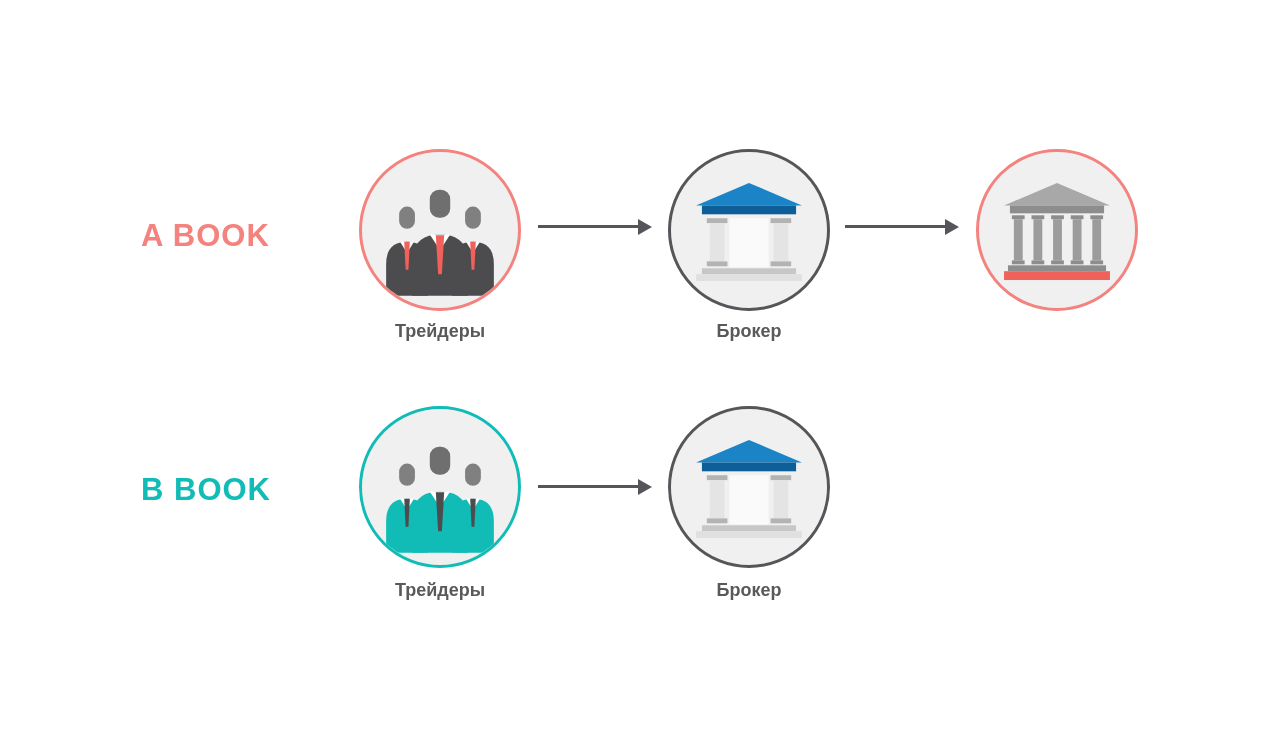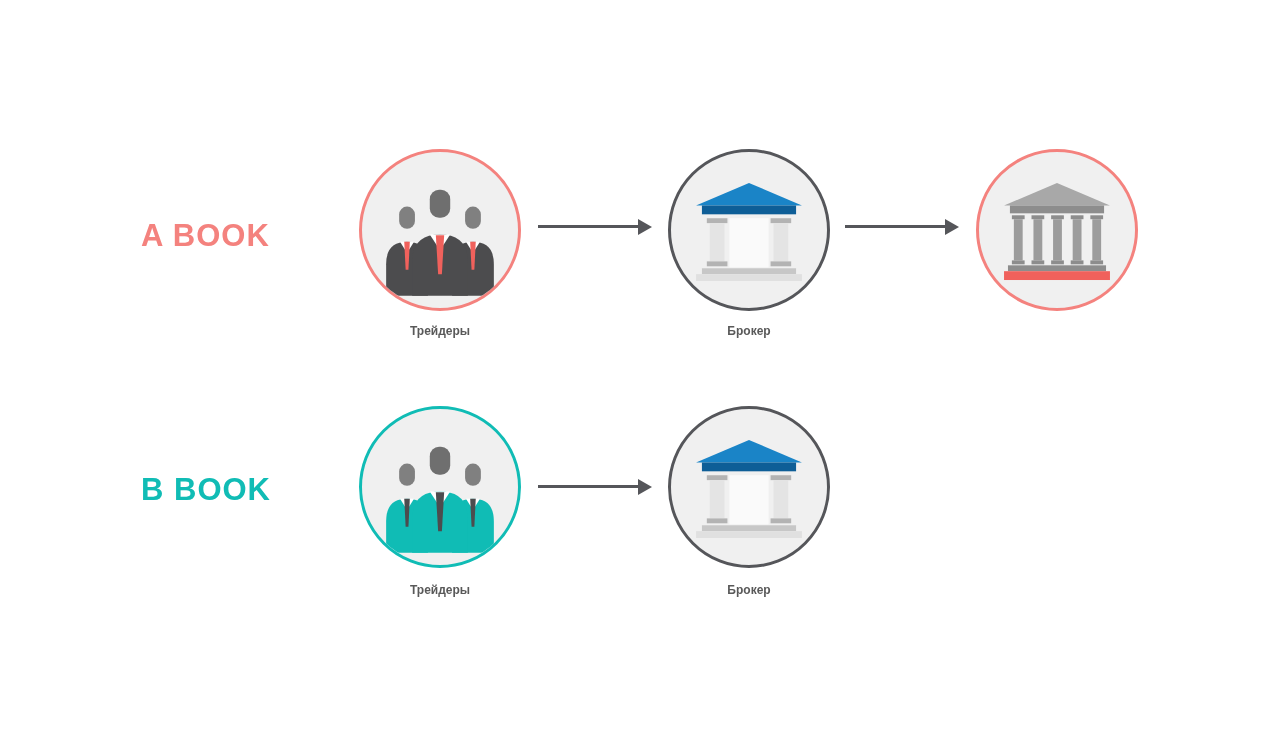--- a/index.html
+++ b/index.html
@@ -49,21 +49,21 @@
 
   .circle svg { display: block; }
   .traders-svg { transform: translateY(10px); }
 
   
   .node-label {
     position: absolute;
     width: 200px;
     text-align: center;
     font-weight: 700;
-    font-size: 12px;
+    font-size: 18px;
     line-height: 27px;
     color: var(--label-text);
   }
   .node-label.narrow { width: 170px; }
 
   
   .arrow {
     position: absolute;
     height: 3px;
     width: 100px;

